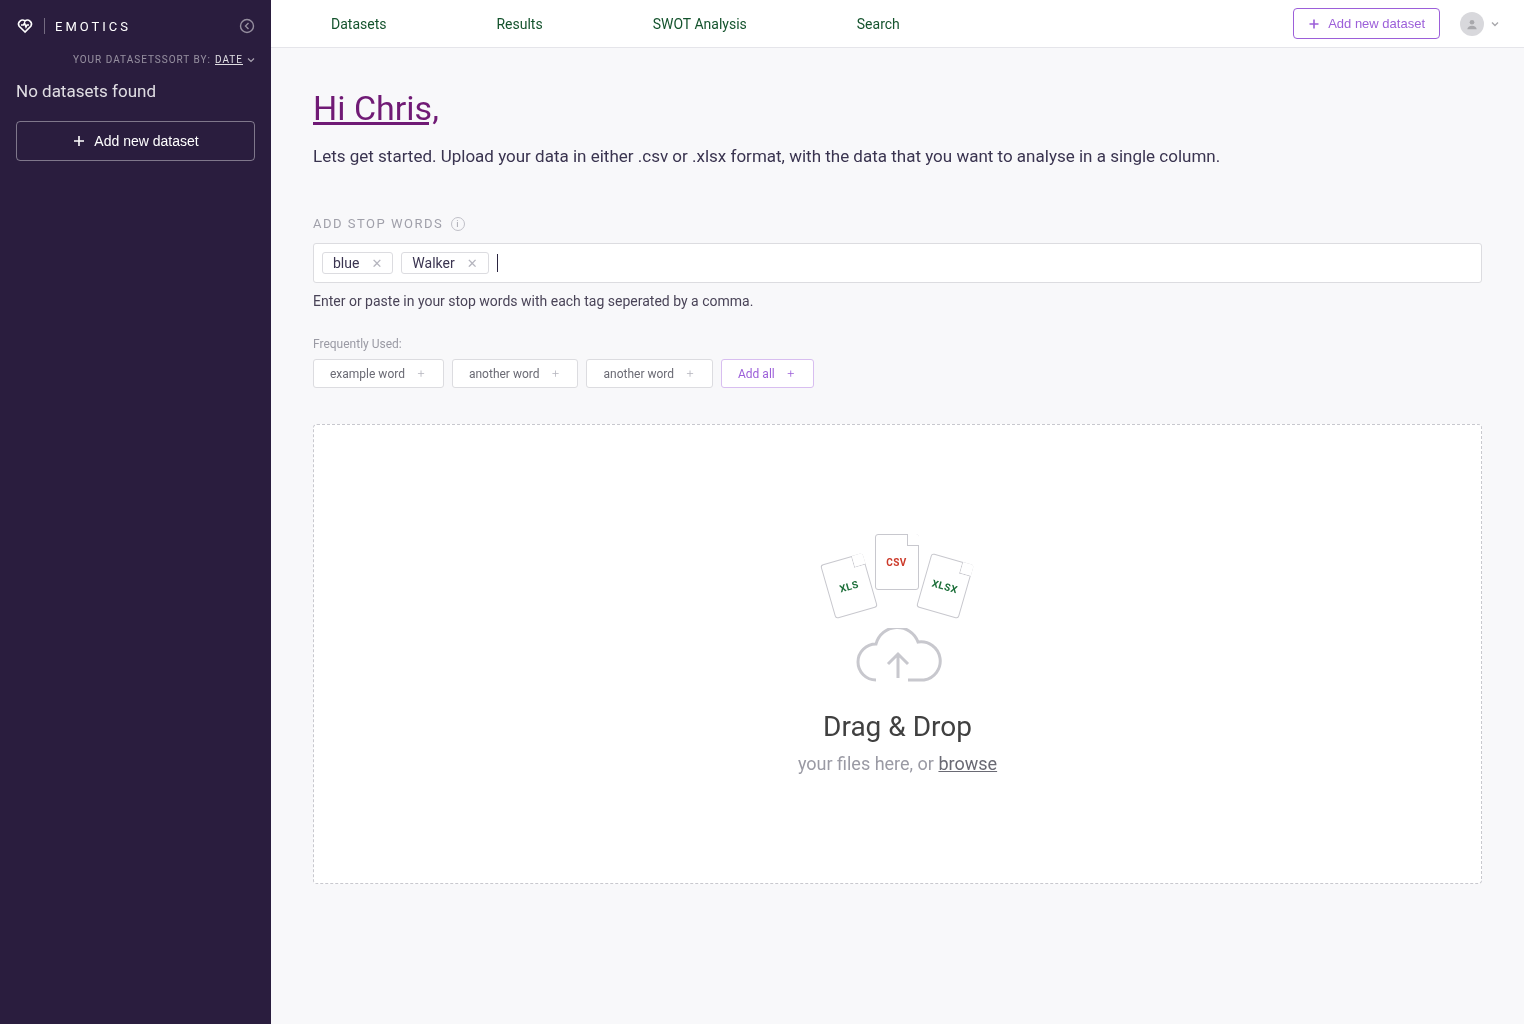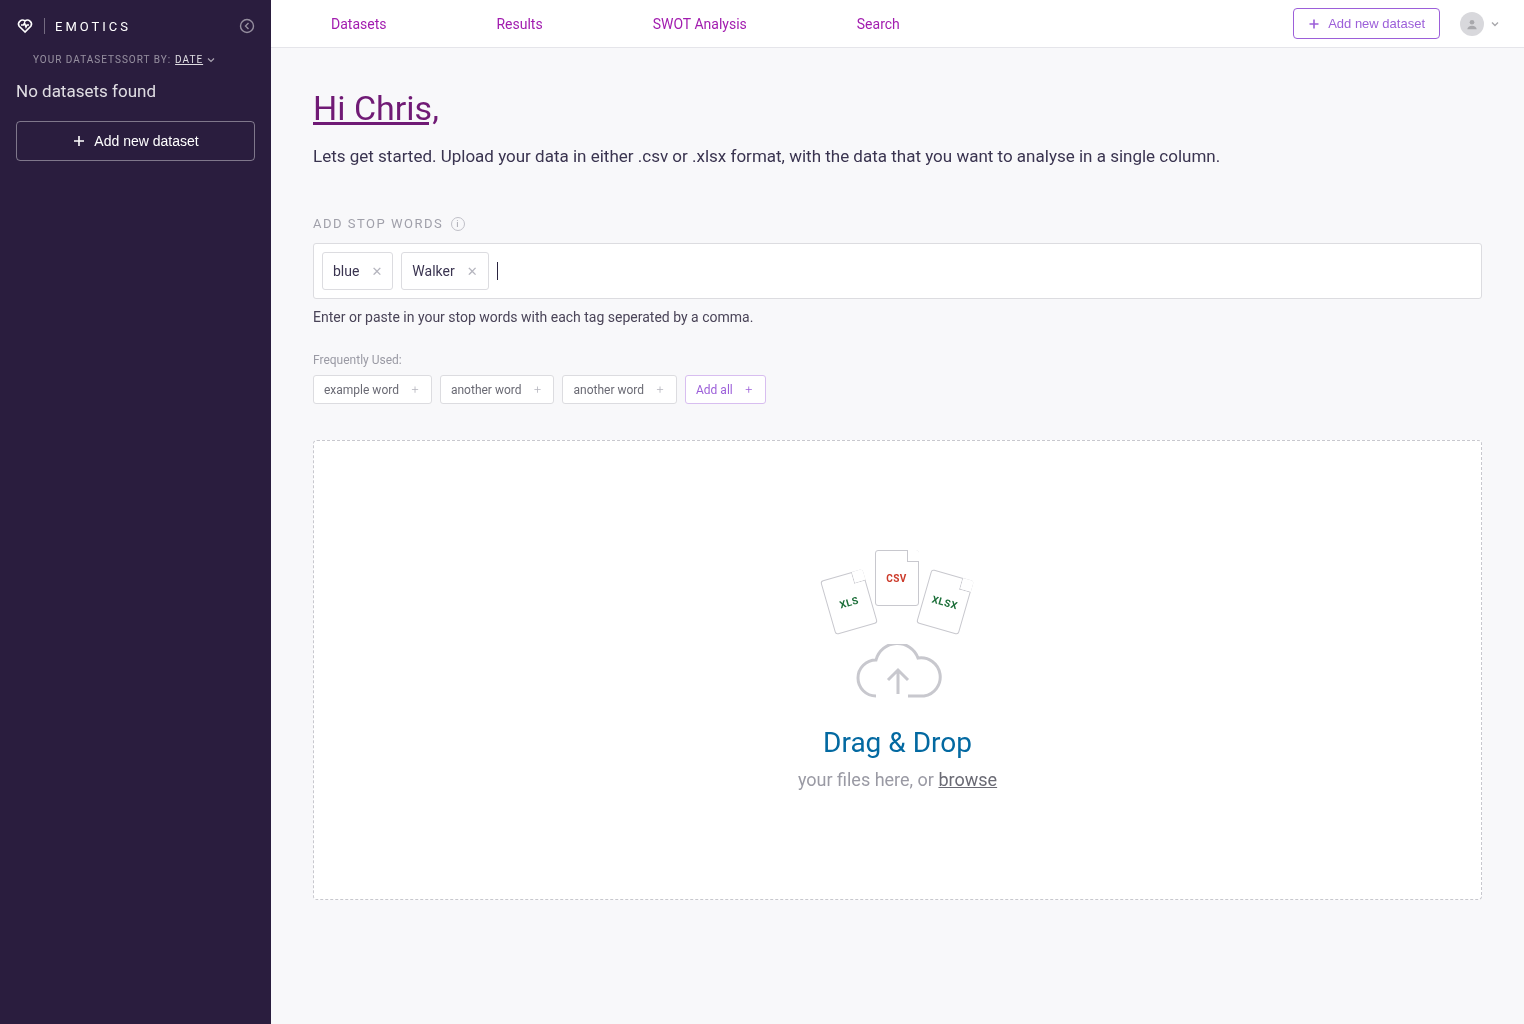--- a/index.html
+++ b/index.html
@@ -8,73 +8,73 @@
 
     
     .sidebar { width: 271px; background: #2a1d3e; color: #fff; flex-shrink: 0; display: flex; flex-direction: column; }
     .sidebar-header { display: flex; align-items: center; justify-content: space-between; padding: 18px 16px 20px 16px; }
     .brand { display: flex; align-items: center; gap: 10px; }
     .brand-logo svg { display: block; }
     .brand-divider { width: 1px; height: 16px; background: rgba(255,255,255,0.35); }
     .brand-name { letter-spacing: 3px; font-size: 13px; color: #fff; font-weight: 400; }
     .collapse-btn { color: rgba(255,255,255,0.5); display: flex; align-items: center; cursor: pointer; }
 
-    .sidebar-meta { display: flex; justify-content: flex-start; align-items: center; padding: 0 16px 12px 33px; font-size: 10px; letter-spacing: 1px; }
+    .sidebar-meta { display: flex; justify-content: flex-end; align-items: center; padding: 0 16px 12px 12px; font-size: 10px; letter-spacing: 1px; }
     .sidebar-meta-label { color: rgba(255,255,255,0.5); }
     .sort-by { color: rgba(255,255,255,0.5); display: flex; align-items: center; gap: 4px; }
     .sort-value { color: rgba(255,255,255,0.85); text-decoration: underline; cursor: pointer; }
 
     .no-datasets { padding: 4px 16px 20px 16px; font-size: 17px; color: rgba(255,255,255,0.85); }
 
     .sidebar-add-btn { margin: 0 16px; background: transparent; color: #fff; border: 1px solid rgba(255,255,255,0.4); border-radius: 4px; padding: 11px 0; font-size: 14px; display: flex; align-items: center; justify-content: center; gap: 8px; cursor: pointer; }
     .sidebar-add-btn svg { width: 14px; height: 14px; }
 
     
     .main { flex: 1; display: flex; flex-direction: column; background: #f8f8fa; }
     .topbar { height: 48px; background: #fff; border-bottom: 1px solid #e5e5ea; display: flex; align-items: center; padding: 0 24px; position: relative; }
     .tabs { display: flex; gap: 110px; margin-left: 36px; }
-    .tab { font-size: 14px; color: #a21caf; cursor: pointer; }
+    .tab { font-size: 14px; color: #14532d; cursor: pointer; }
     .topbar-right { margin-left: auto; display: flex; align-items: center; gap: 20px; }
     .add-dataset-btn { background: #fff; border: 1px solid #9c5fd9; color: #9c5fd9; border-radius: 4px; padding: 7px 14px; font-size: 13px; display: flex; align-items: center; gap: 8px; cursor: pointer; }
     .avatar-menu { display: flex; align-items: center; gap: 6px; cursor: pointer; }
     .avatar { width: 24px; height: 24px; border-radius: 50%; background: #d8d8dc; display: flex; align-items: center; justify-content: center; }
     .avatar svg { width: 14px; height: 14px; fill: #a8a8ac; }
     .chevron-down { color: #a8a8ac; }
 
     .content { padding: 40px 42px; }
     .greeting { font-size: 34px; color: #701a75; font-weight: 400; margin-bottom: 18px; text-decoration: underline; }
     .subtitle { font-size: 17px; color: #3a3450; margin-bottom: 50px; }
 
     .section-label { font-size: 13px; letter-spacing: 1.5px; color: #a0a0aa; font-weight: 400; display: flex; align-items: center; gap: 8px; margin-bottom: 12px; }
     .info-icon { width: 14px; height: 14px; border: 1px solid #c0c0c8; border-radius: 50%; display: inline-flex; align-items: center; justify-content: center; font-size: 9px; color: #a0a0aa; cursor: pointer; }
 
     .tag-input { background: #fff; border: 1px solid #dcdce0; border-radius: 3px; padding: 8px 8px; display: flex; flex-wrap: wrap; gap: 8px; align-items: center; }
-    .chip { background: #fff; border: 1px solid #dcdce0; border-radius: 3px; padding: 10px 10px; display: flex; align-items: center; gap: 12px; font-size: 14px; color: #3a3450; }
+    .chip { background: #fff; border: 1px solid #dcdce0; border-radius: 3px; padding: 2px 10px; display: flex; align-items: center; gap: 12px; font-size: 14px; color: #3a3450; }
     .chip-close { color: #b5b5be; cursor: pointer; font-size: 13px; }
     .tag-cursor { border-left: 1px solid #2a2440; height: 18px; }
 
     .hint { font-size: 14px; color: #4a4458; margin-top: 10px; margin-bottom: 28px; }
 
     .freq-label { font-size: 12px; color: #9a9aa4; margin-bottom: 8px; }
     .freq-row { display: flex; gap: 8px; margin-bottom: 36px; }
-    .freq-chip { background: #fff; border: 1px solid #dcdce0; border-radius: 3px; padding: 5px 10px; display: flex; align-items: center; gap: 10px; font-size: 12px; color: #6a6a74; cursor: pointer; }
+    .freq-chip { background: #fff; border: 1px solid #dcdce0; border-radius: 3px; padding: 5px 16px; display: flex; align-items: center; gap: 10px; font-size: 12px; color: #6a6a74; cursor: pointer; }
     .freq-chip .plus { color: #b5b5be; font-size: 12px; }
     .freq-chip.add-all { color: #9c5fd9; border-color: #d8bef0; }
     .freq-chip.add-all .plus { color: #9c5fd9; }
 
     .dropzone { border: 1.5px dashed #c8c8ce; border-radius: 4px; background: #fff; height: 460px; display: flex; flex-direction: column; align-items: center; justify-content: center; cursor: pointer; }
     .files-graphic { display: flex; align-items: flex-end; gap: -8px; margin-bottom: 8px; position: relative; width: 150px; height: 80px; }
     .file-icon { position: absolute; width: 44px; height: 56px; background: #fff; border: 1.5px solid #c8c8ce; border-radius: 3px; display: flex; align-items: center; justify-content: center; font-size: 10px; font-weight: 700; letter-spacing: 0.5px; }
     .file-icon.xls  { left: 4px;  bottom: 0; transform: rotate(-16deg); color: #1d6f3a; }
     .file-icon.csv  { left: 52px; bottom: 24px; transform: rotate(0deg);  color: #cc3a2a; z-index: 2; }
     .file-icon.xlsx { left: 100px; bottom: 0; transform: rotate(16deg); color: #1d6f3a; }
     .file-corner { position: absolute; top: -1px; right: -1px; width: 12px; height: 12px; background: #fff; border-left: 1.5px solid #c8c8ce; border-bottom: 1.5px solid #c8c8ce; border-top-right-radius: 3px; }
 
     .cloud { margin-top: 6px; margin-bottom: 16px; }
-    .drop-title { font-size: 28px; color: #0369a1; font-weight: 400; margin-bottom: 10px; }
+    .drop-title { font-size: 28px; color: #404040; font-weight: 400; margin-bottom: 10px; }
     .drop-sub { font-size: 18px; color: #9a9aa4; }
     .drop-sub .browse { color: #6a6a74; text-decoration: underline; cursor: pointer; }
   </style>
 </head>
 <body>
 
 <div class="app">
   <aside class="sidebar">
     <div class="sidebar-header">
       <div class="brand">

